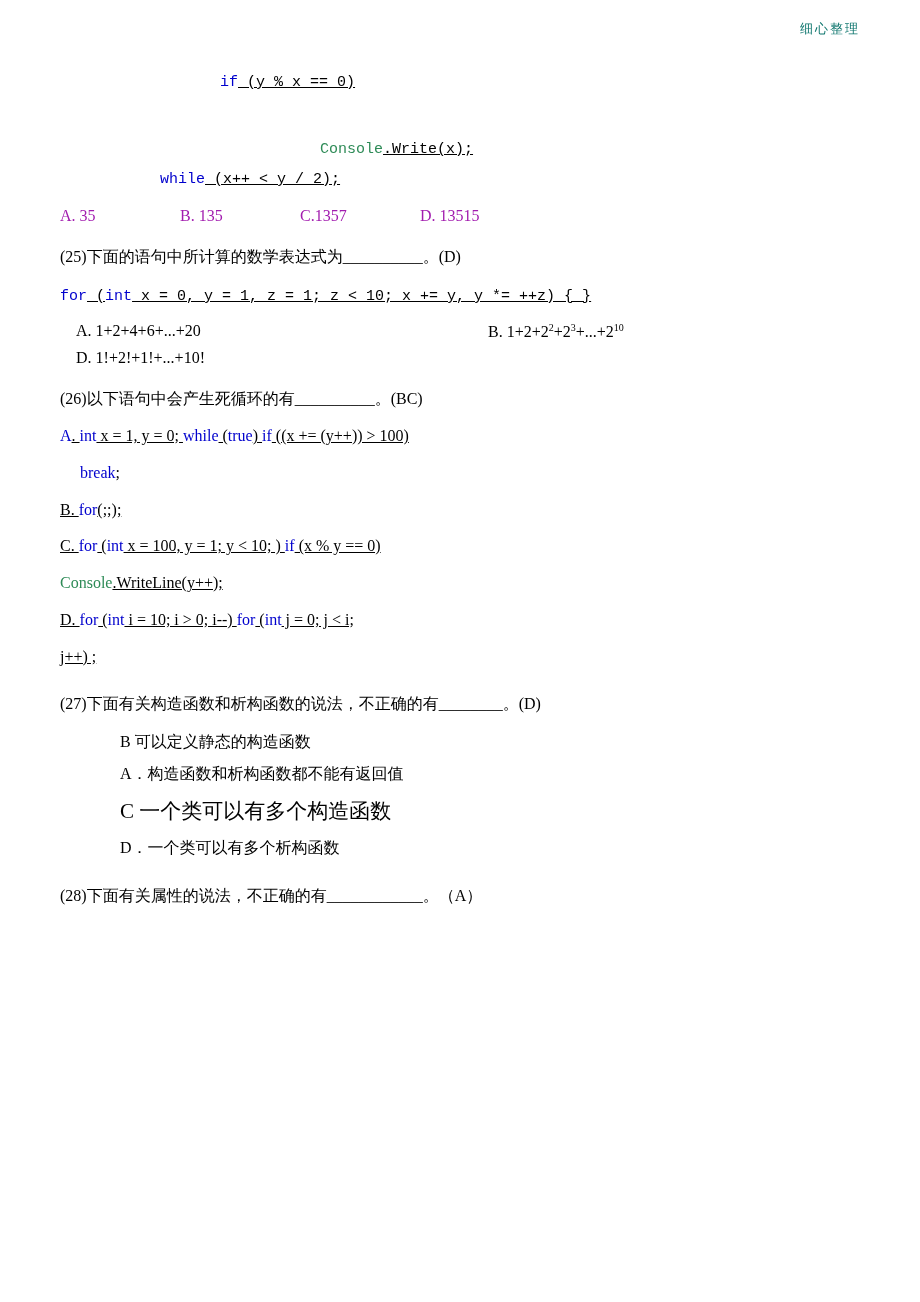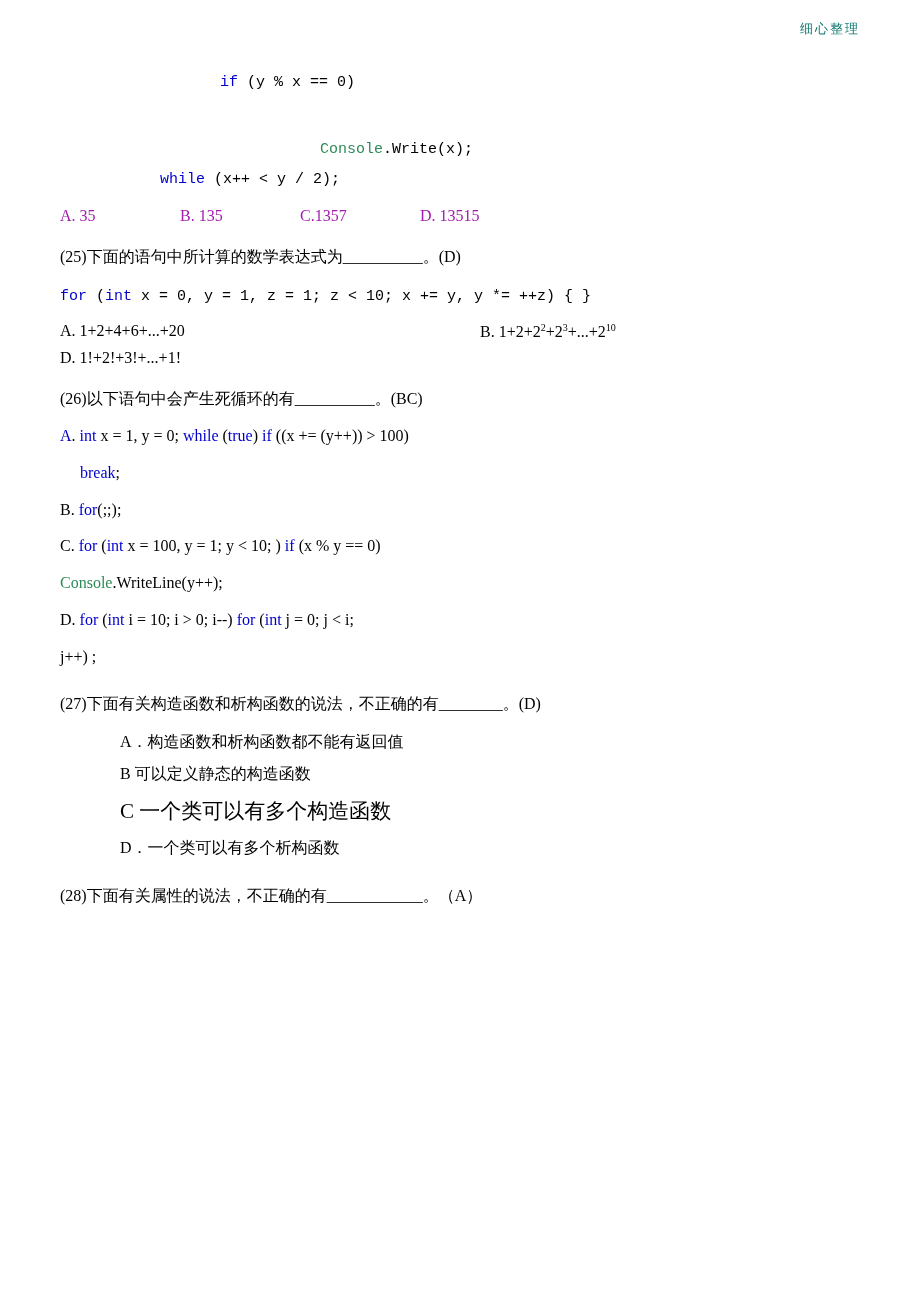--- a/index.html
+++ b/index.html
@@ -27,21 +27,21 @@
       font-family: "Courier New", Consolas, monospace;
       font-size: 15px;
       line-height: 2;
       margin: 10px 0 10px 0;
     }
     .code-line {
       display: block;
     }
     .kw { color: #0000cd; }
     .obj { color: #2e8b57; }
-    .normal { color: #000000; }
+    .normal { color: #000000; text-decoration: underline; }
 
     .question {
       margin: 18px 0 8px 0;
       font-size: 16px;
       line-height: 1.8;
       color: #000;
     }
     .options-row {
       display: flex;
       gap: 40px;
@@ -49,21 +49,21 @@
       font-size: 16px;
       color: #a21caf;
     }
     .option-item {
       min-width: 80px;
     }
     .options-grid-2 {
       display: grid;
       grid-template-columns: 1fr 1fr;
       gap: 8px 40px;
-      margin: 8px 0 8px 0;
+      margin: 8px 0 8px 16px;
       font-size: 16px;
       color: #000;
     }
     .option-block {
       margin: 8px 0;
       font-size: 16px;
       color: #000;
       line-height: 1.8;
     }
     .option-block .kw { color: #0000cd; }
@@ -106,21 +106,21 @@
   <span>(25)下面的语句中所计算的数学表达式为__________。(D)</span>
 </div>
 <div class="code-block" style="margin-left:0;">
   <span class="code-line">
     <span class="kw">for</span><span class="normal"> (</span><span class="kw">int</span><span class="normal"> x = 0, y = 1, z = 1; z &lt; 10; x += y, y *= ++z) { }</span>
   </span>
 </div>
 <div class="options-grid-2" style="margin-top:8px;">
   <span>A. 1+2+4+6+...+20</span>
   <span>B. 1+2+2<sup>2</sup>+2<sup>3</sup>+...+2<sup>10</sup></span>
-  <span>D. 1!+2!+3!+...+1!</span>
+  <span>D. 1!+2!+1!+...+10!</span>
 </div>
 
 <div class="question">
   <span>(26)以下语句中会产生死循环的有__________。(BC)</span>
 </div>
 
 <div class="option-block">
   <span class="kw">A</span><span class="normal">. </span><span class="kw">int</span><span class="normal"> x = 1, y = 0; </span><span class="kw">while</span><span class="normal"> (</span><span class="kw">true</span><span class="normal">) </span><span class="kw">if</span><span class="normal"> ((x += (y++)) &gt; 100)</span>
 </div>
 <div class="option-block" style="padding-left:20px;">
@@ -142,21 +142,21 @@
   <span class="normal">D. </span><span class="kw">for</span><span class="normal"> (</span><span class="kw">int</span><span class="normal"> i = 10; i &gt; 0; i--) </span><span class="kw">for</span><span class="normal"> (</span><span class="kw">int</span><span class="normal"> j = 0; j &lt; i;</span>
 </div>
 <div class="option-block">
   <span class="normal">j++) ;</span>
 </div>
 
 <div class="question">
   <span>(27)下面有关构造函数和析构函数的说法，不正确的有________。(D)</span>
 </div>
 <div style="margin: 8px 0;">
+  <div class="indent1" style="line-height:2; font-size:16px;">B  可以定义静态的构造函数</div>
   <div class="indent1" style="line-height:2; font-size:16px;">A．构造函数和析构函数都不能有返回值</div>
-  <div class="indent1" style="line-height:2; font-size:16px;">B  可以定义静态的构造函数</div>
   <div class="indent1" style="line-height:2; font-size:21px;">C  一个类可以有多个构造函数</div>
   <div class="indent1" style="line-height:2; font-size:16px;">D．一个类可以有多个析构函数</div>
 </div>
 
 <div class="question">
   <span>(28)下面有关属性的说法，不正确的有____________。（A）</span>
 </div>
 
 </body></html>

